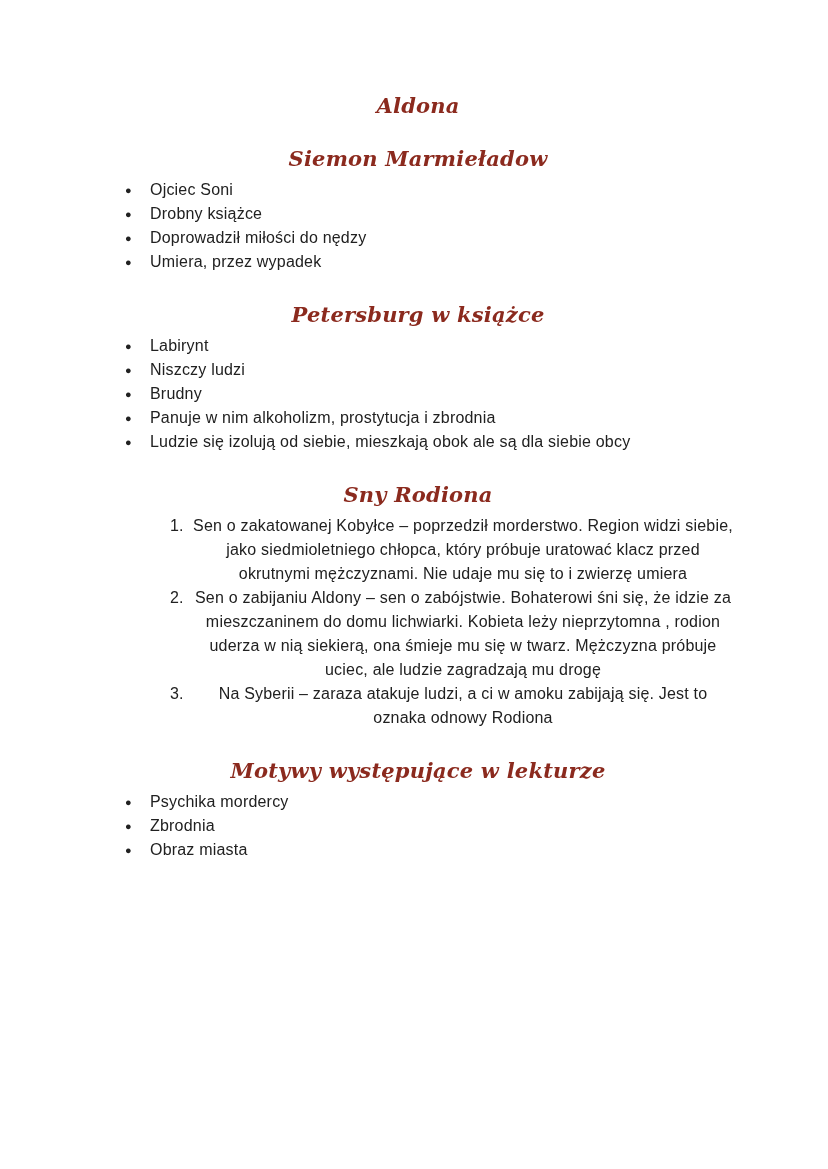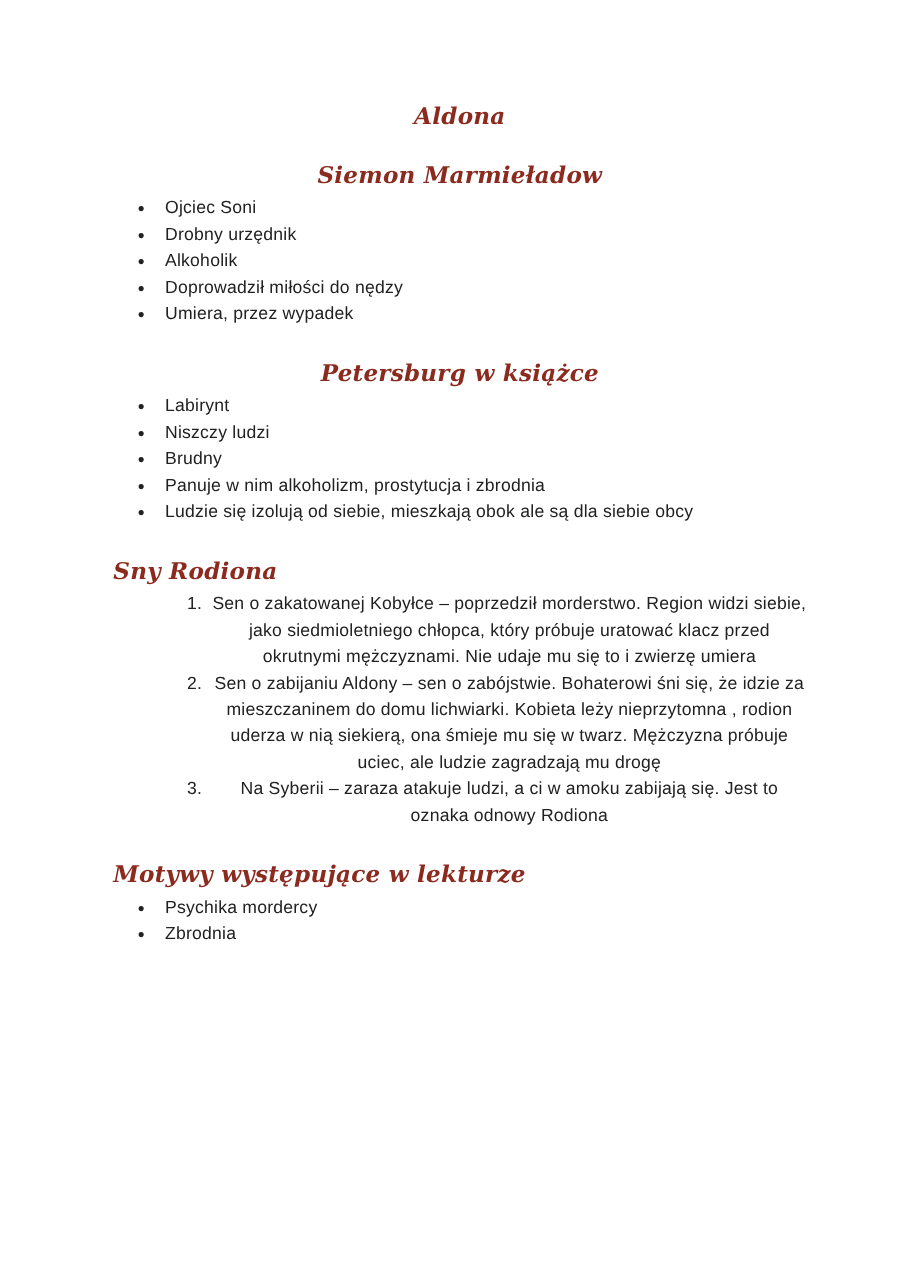--- a/index.html
+++ b/index.html
@@ -34,21 +34,21 @@
     font-size: 21px;
     line-height: 25px;
     margin: 0 0 7px 0;
     color: #8b2a1e;
     letter-spacing: 0.2px;
   }
   .section-title.centered {
     text-align: center;
   }
   .section-title.left {
-    text-align: left;
+    text-align: center;
   }
   ul.bullet-list {
     list-style: none;
     margin: 0;
     padding: 0 0 0 47px;
   }
   ul.bullet-list li {
     position: relative;
     font-size: 16px;
     line-height: 24px;
@@ -95,22 +95,21 @@
   <div class="content">
 
     <div class="section">
       <h2 class="section-title centered">Aldona</h2>
     </div>
 
     <div class="section">
       <h2 class="section-title centered">Siemon Marmieładow</h2>
       <ul class="bullet-list">
           <li>Ojciec Soni</li>
-          <li>Drobny urzędnik</li>
-          <li>Alkoholik</li>
+          <li>Drobny książce</li>
           <li>Doprowadził miłości do nędzy</li>
           <li>Umiera, przez wypadek</li>
         </ul>
     </div>
 
     <div class="section">
       <h2 class="section-title centered">Petersburg w książce</h2>
       <ul class="bullet-list">
           <li>Labirynt</li>
           <li>Niszczy ludzi</li>

